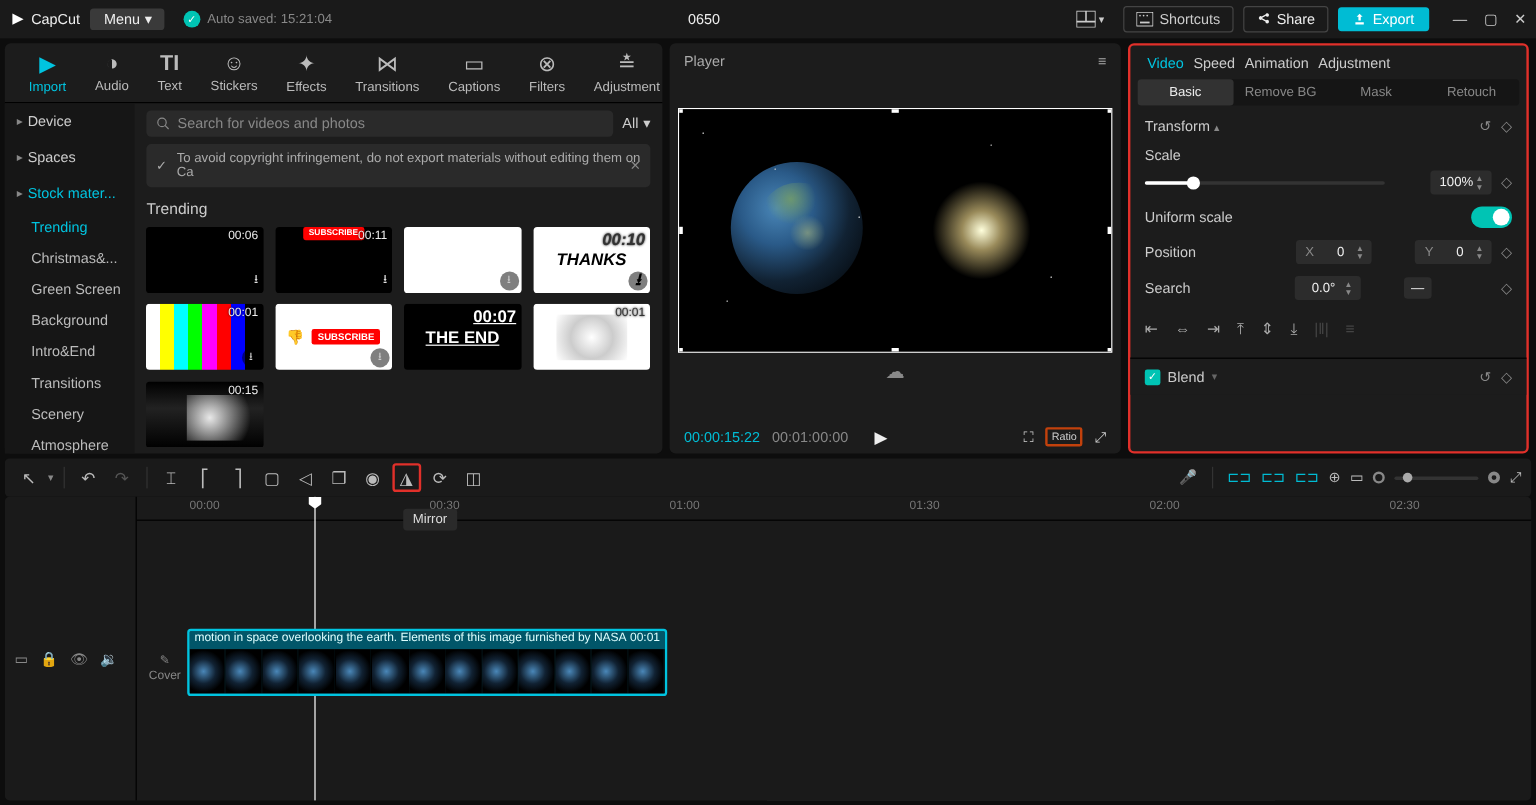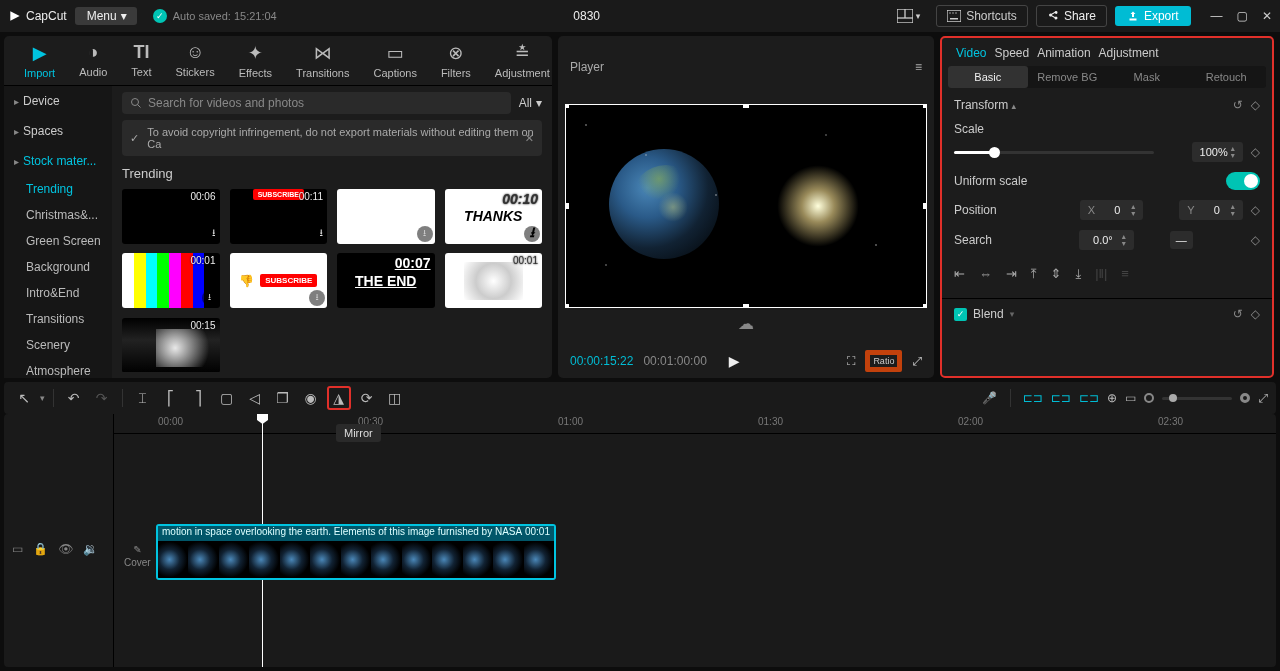--- a/index.html
+++ b/index.html
@@ -54,38 +54,38 @@
 .thumb.subscribe-white .subbtn{background:#f00;color:#fff;font-size:8px;font-weight:bold;padding:2px 5px;border-radius:2px;}
 .thumb.subscribe-white .thumbsdown{color:#333;font-size:12px;}
 .thumb.subscribe-dark{display:flex;align-items:flex-start;justify-content:center;}
 .thumb.subscribe-dark .subbtn{background:#f00;color:#fff;font-size:7px;font-weight:bold;padding:2px 5px;border-radius:2px;}
 .thumb.whitetunnel{background:#fff;display:flex;align-items:center;justify-content:center;}
 .thumb.whitetunnel::before{content:"";width:60%;height:70%;background:radial-gradient(circle,#fff 0%,#ccc 50%,#fff 100%);}
 .thumb.smoke{background:linear-gradient(180deg,#000 0%,#222 40%,#000 100%);}
 .thumb.smoke::before{content:"";position:absolute;right:0;top:20%;width:65%;height:70%;background:radial-gradient(circle at 30% 50%,rgba(255,255,255,.9),transparent 70%);}
 
 
-.mid-panel .phead{display:flex;align-items:flex-end;justify-content:space-between;padding:24px 12px;color:#aaa;}
+.mid-panel .phead{display:flex;align-items:flex-end;justify-content:space-between;padding:8px 12px;color:#aaa;}
 .viewport{flex:1;display:flex;align-items:center;justify-content:center;padding:0 0 6px;}
 .canvas{width:362px;height:204px;background:#000;border:1px solid #fff;position:relative;overflow:hidden;}
 .canvas .hnd{position:absolute;width:6px;height:6px;background:#fff;}
 .canvas .tl{top:-3px;left:-3px}.canvas .tr{top:-3px;right:-3px}.canvas .bl{bottom:-3px;left:-3px}.canvas .br{bottom:-3px;right:-3px}
 .canvas .tm{top:-3px;left:50%;margin-left:-3px}.canvas .bm{bottom:-3px;left:50%;margin-left:-3px}
 .canvas .ml{top:50%;left:-3px;margin-top:-3px}.canvas .mr{top:50%;right:-3px;margin-top:-3px}
 .earth{position:absolute;inset:0;background:radial-gradient(circle at 70% 50%,rgba(255,255,220,1) 0%,rgba(255,230,150,.6) 6%,transparent 15%),#000;}
 .earth::before{content:"";position:absolute;top:22%;left:12%;width:110px;height:110px;border-radius:50%;background:radial-gradient(circle at 35% 35%,#4a87b8 0%,#2a5a88 30%,#123 60%,#000 100%);}
 .earth::after{content:"";position:absolute;top:30%;left:18%;width:70px;height:70px;border-radius:50%;background:radial-gradient(circle at 40% 20%,rgba(120,160,100,.8) 0%,transparent 30%),radial-gradient(circle at 60% 60%,rgba(150,170,130,.7) 0%,transparent 25%);}
 .stars{position:absolute;inset:0;background-image:radial-gradient(1px 1px at 20px 20px,#fff,transparent),radial-gradient(1px 1px at 80px 50px,#ddd,transparent),radial-gradient(1px 1px at 150px 90px,#fff,transparent),radial-gradient(1px 1px at 260px 30px,#ccc,transparent),radial-gradient(1px 1px at 310px 140px,#fff,transparent),radial-gradient(1px 1px at 40px 160px,#ddd,transparent);}
 .belowcanvas{text-align:center;color:#888;font-size:16px;margin-top:6px}
 .pfoot{display:flex;align-items:center;padding:6px 12px;color:#888;gap:10px;}
 .pfoot .ct{color:#00bcd4;}
 .pfoot .spacer{flex:1;}
 .pfoot .play{font-size:14px;color:#eee;margin-left:12px}
 .pfoot .ftool{display:flex;gap:10px;align-items:center;color:#ccc;}
-.ratiobox{border:5px solid #c2410c;padding:1px 3px;font-size:9px;border-radius:2px;}
+.ratiobox{border:2px solid #c2410c;padding:1px 3px;font-size:9px;border-radius:2px;}
 
 
 .rtabs{display:flex;gap:8px;padding:8px 14px 6px;color:#ccc;font-size:12px;}
 .rtabs .t.active{color:#00c4e0;}
 .subtabs{display:flex;background:#151515;margin:0 6px;border-radius:3px;justify-content:flex-end;}
 .subtabs .st{flex:1;text-align:center;padding:5px 0;color:#888;font-size:11px;}
 .subtabs .st.active{background:#323232;color:#eee;border-radius:3px;}
 .rsection{padding:10px 12px;}
 .rrow{display:flex;align-items:center;justify-content:space-between;margin-bottom:10px;}
 .rlabel{color:#ccc;font-size:12px;}
@@ -142,21 +142,21 @@
     <span>CapCut</span>
   </div>
   <div class="menu-btn">
     <span>Menu</span>
     <span>▾</span>
   </div>
   <div class="autosave">
     <span class="checkcircle">✓</span>
     <span>Auto saved: 15:21:04</span>
   </div>
-  <div class="proj">0830</div>
+  <div class="proj">0650</div>
   <div style="display:flex;align-items:center;gap:3px;color:#ccc;margin-right:8px">
     <svg width="16" height="14" viewBox="0 0 16 14">
         <rect x="0" y="0" width="16" height="14" fill="none" stroke="#ccc" stroke-width="1.4"></rect>
         <line x1="8" y1="0" x2="8" y2="9" stroke="#ccc" stroke-width="1.3"></line>
         <line x1="0" y1="9" x2="16" y2="9" stroke="#ccc" stroke-width="1.3"></line>
       </svg>
     <span style="font-size:9px">▾</span>
   </div>
   <div class="sc-btn">
     <svg width="14" height="12" viewBox="0 0 14 12">

